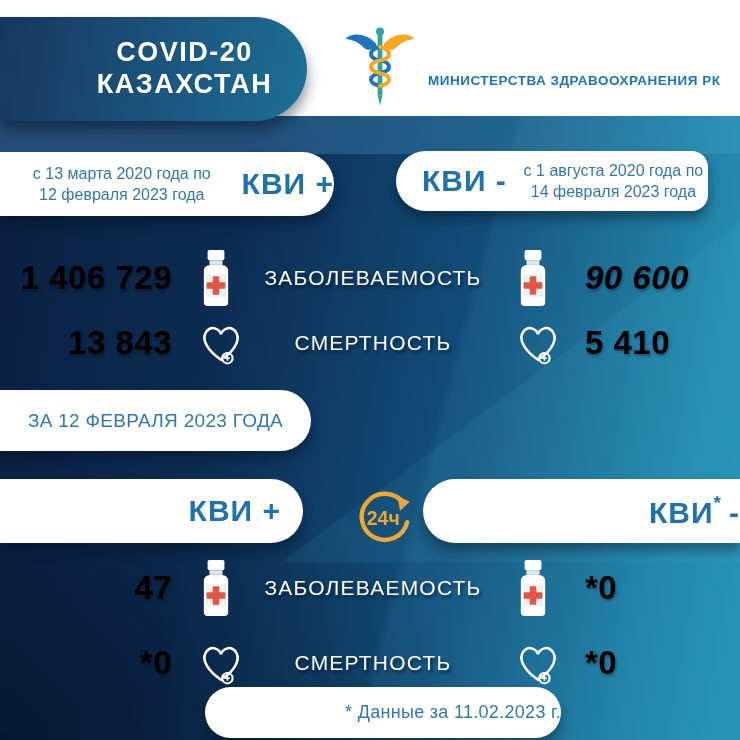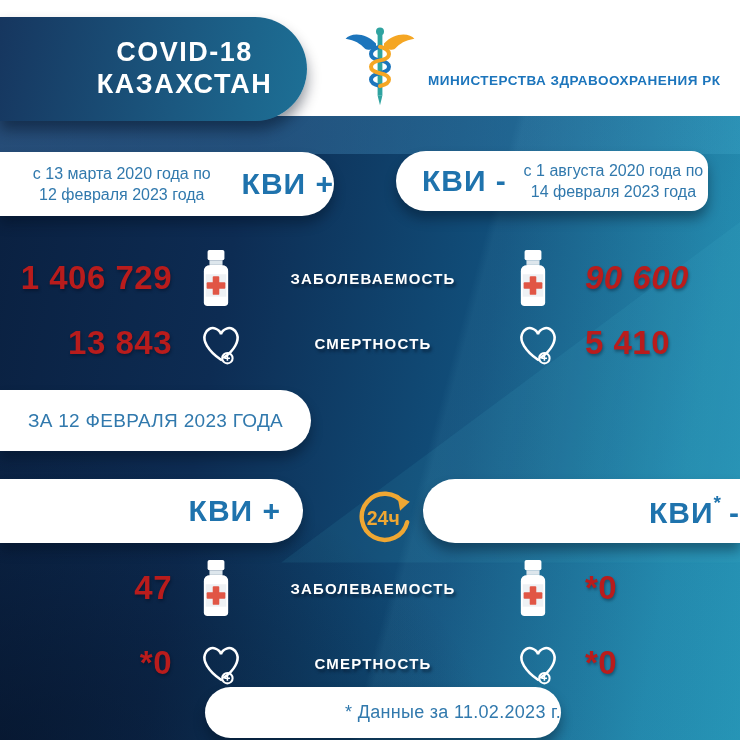--- a/index.html
+++ b/index.html
@@ -66,27 +66,27 @@
   .footnote-text { color:#3179AD; font-size:18px; letter-spacing:.3px; }
   .kvi-neg-daily sup { font-size:19px; vertical-align:14px; }
   .kvi-neg-daily .tail { margin-left:7px; }
   
   .datarow { position:absolute; left:0; right:0; z-index:3; }
   .row-incidence-total { top:246px; height:64px; }
   .row-mortality-total { top:314px; height:58px; }
   .row-incidence-daily { top:556px; height:64px; }
   .row-mortality-daily { top:634px; height:58px; }
   .vcenter { position:absolute; top:50%; transform:translateY(-50%); }
-  .num { color:#b91c1c; font-weight:bold; font-size:33px; letter-spacing:.5px; white-space:nowrap; text-shadow:1px 2px 3px rgba(2,10,24,.35); }
+  .num { color:#000000; font-weight:bold; font-size:33px; letter-spacing:.5px; white-space:nowrap; text-shadow:1px 2px 3px rgba(2,10,24,.35); }
   .num-italic { font-style:italic; }
   .val-left  { left:0; width:172px; text-align:right; }
   .val-right { left:585px; text-align:left; }
   .row-label {
     left:253px; width:240px; text-align:center;
-    color:#fff; font-weight:bold; font-size:15px; letter-spacing:1.2px; white-space:nowrap;
+    color:#fff; font-weight:normal; font-size:21px; letter-spacing:1.2px; white-space:nowrap;
     text-shadow:2px 3px 3px rgba(3,16,36,.55);
   }
   .icon-a { left:197px; }
   .icon-b { left:514px; }
   .bottle { width:38px; height:58px; }
   .heart  { width:48px; height:48px; }
   .clock-icon { position:absolute; left:352px; top:485px; width:66px; height:62px; z-index:3; }
 </style>
 </head>
 <body>
@@ -94,21 +94,21 @@
 <div class="canvas">
 
   <div class="bg-main"></div>
   <div class="facet-band"></div>
   <div class="facet-tri"></div>
   <div class="facet-diag"></div>
 
   <div class="header-strip"></div>
 
   <div class="badge">
-    <div class="line">COVID-18</div>
+    <div class="line">COVID-20</div>
     <div class="line">КАЗАХСТАН</div>
   </div>
 
   <div class="logo-area">
     <svg class="caduceus" viewBox="0 0 90 100">
       <circle cx="45" cy="7" r="5" fill="#2FA3A0"></circle>
       <rect x="42" y="11" width="6" height="76" fill="#2FA3A0"></rect>
       <path d="M42 87 h6 l-3 12 z" fill="#2FA3A0"></path>
       <path d="M40 22 C28 8 8 8 2 16 C14 18 20 22 26 28 C30 31 36 30 40 27 Z" fill="#1C75BC"></path>
       <path d="M50 22 C62 8 82 8 88 16 C76 18 70 22 64 28 C60 31 54 30 50 27 Z" fill="#F5A623"></path>

